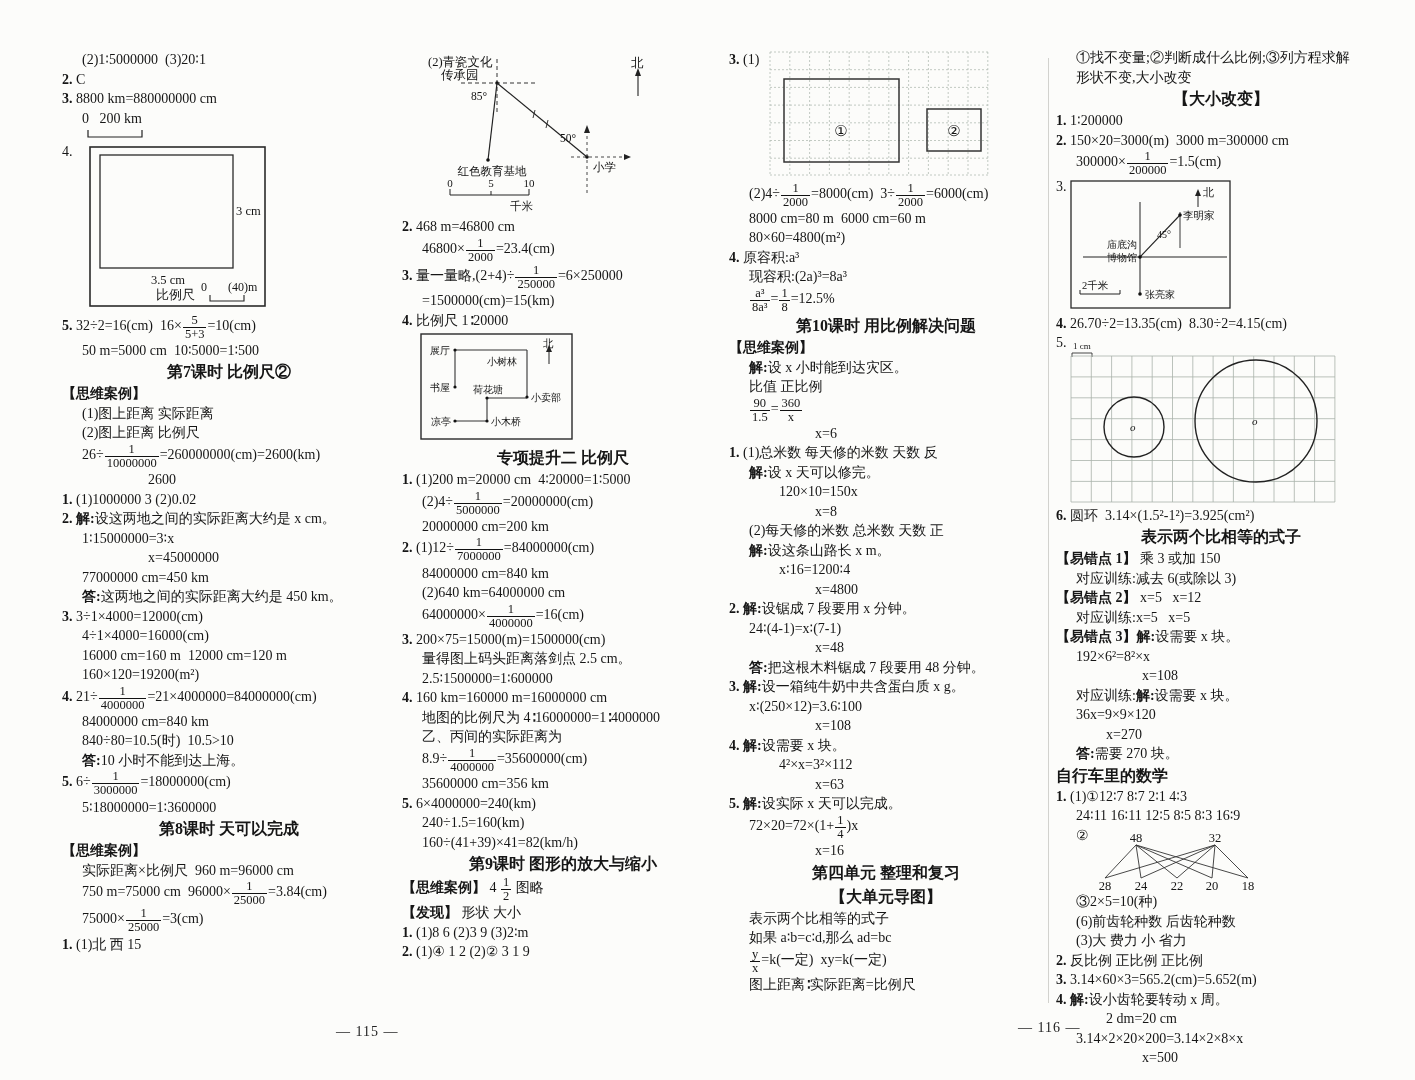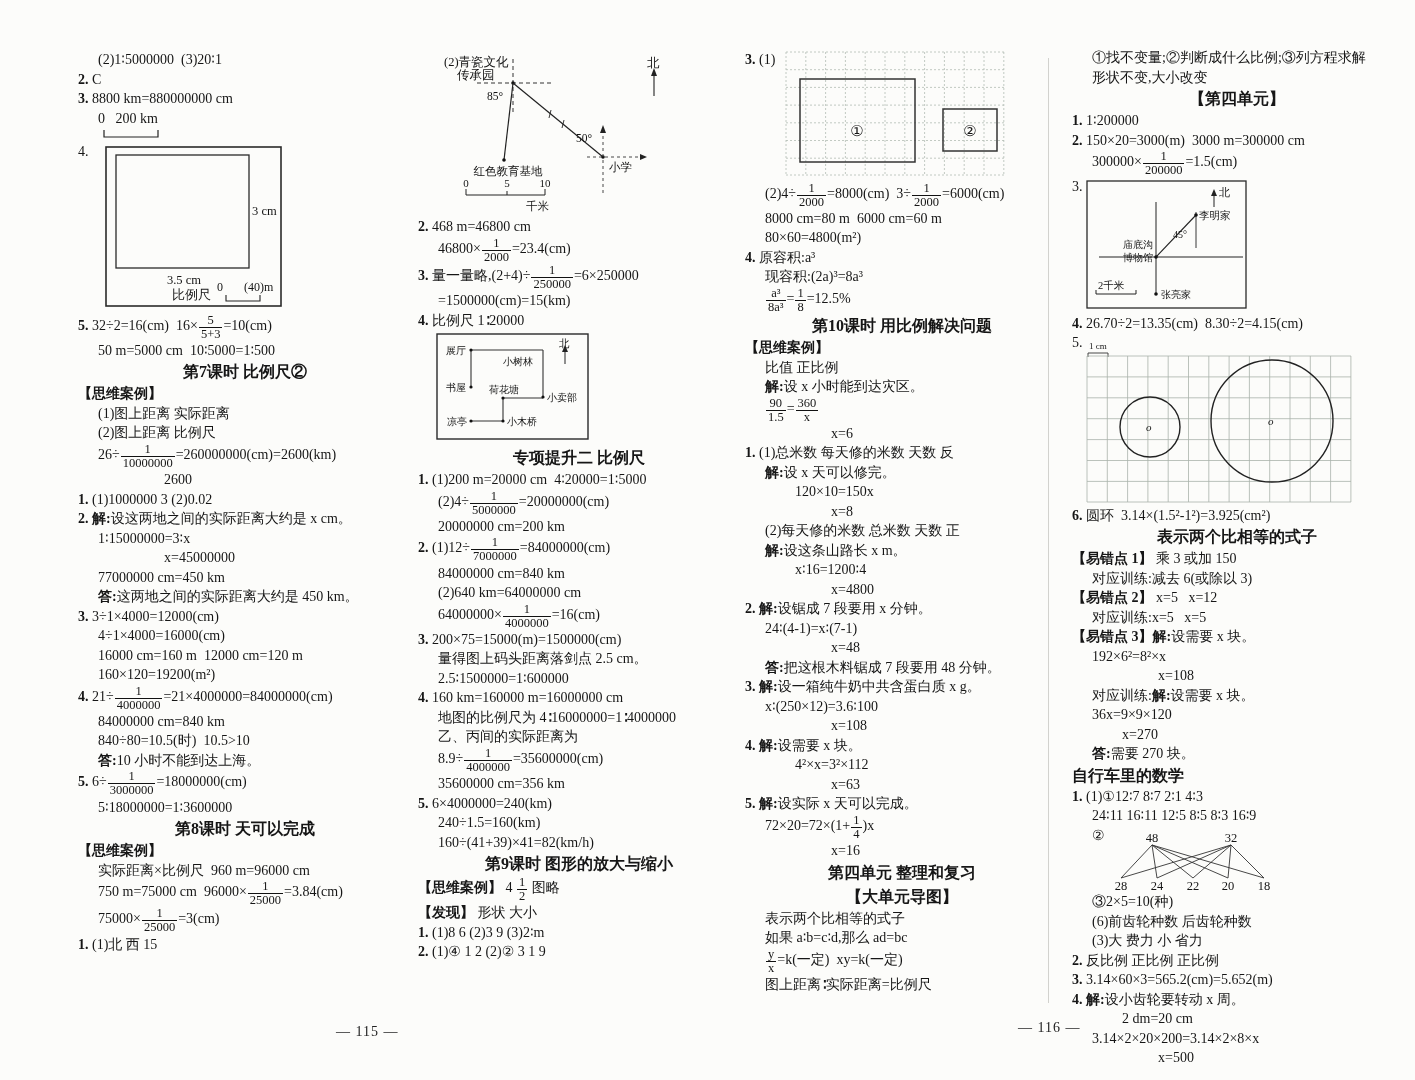--- a/index.html
+++ b/index.html
@@ -1,18 +1,18 @@
 <!DOCTYPE html>
 <html><head>
 <meta charset="utf-8">
 <style>
   html,body{margin:0;padding:0;background:#e9e9e7;}
   #page{position:relative;width:1415px;height:1080px;background:#fcfcfa;overflow:hidden;
         font-family:"Liberation Serif","DejaVu Serif",serif;font-size:14px;color:#161616;}
-  .col{position:absolute;top:50px;margin-left:16px;}
+  .col{position:absolute;top:50px;}
   #c1{left:62px;width:334px;}
   #c2{left:402px;width:322px;}
   #c3{left:729px;width:314px;}
   #c4{left:1056px;width:330px;top:48px;}
   .line{white-space:pre-wrap;line-height:19.5px;min-height:19.5px;}
   .hdr{text-align:center;font-weight:bold;font-size:16px;line-height:24px;white-space:normal;}
   .bleft{font-weight:bold;font-size:16px;line-height:23px;}
   .i1{padding-left:20px}.i2{padding-left:50px}.i3{padding-left:86px}
   .frac{display:inline-block;vertical-align:-0.65em;text-align:center;line-height:1.05;font-size:12.5px;margin:0 1px;}
   .fn{display:block;border-bottom:1.2px solid #111;padding:0 2px;}
@@ -176,22 +176,22 @@
     <text x="185" y="85" font-size="15" text-anchor="middle">②</text>
   </svg>
       <div class="line i1">(2)4÷<span class="frac"><span class="fn">1</span><span class="fd">2000</span></span>=8000(cm)  3÷<span class="frac"><span class="fn">1</span><span class="fd">2000</span></span>=6000(cm)</div>
       <div class="line i1">8000 cm=80 m  6000 cm=60 m</div>
       <div class="line i1">80×60=4800(m²)</div>
       <div class="line"><b>4.</b> 原容积:a³</div>
       <div class="line i1">现容积:(2a)³=8a³</div>
       <div class="line i1"><span class="frac"><span class="fn">a³</span><span class="fd">8a³</span></span>=<span class="frac"><span class="fn">1</span><span class="fd">8</span></span>=12.5%</div>
       <div class="line hdr">第10课时 用比例解决问题</div>
       <div class="line"><b>【思维案例】</b></div>
+      <div class="line i1"><b>解:</b>设 x 小时能到达灾区。</div>
       <div class="line i1">比值 正比例</div>
-      <div class="line i1"><b>解:</b>设 x 小时能到达灾区。</div>
       <div class="line i1"><span class="frac"><span class="fn">90</span><span class="fd">1.5</span></span>=<span class="frac"><span class="fn">360</span><span class="fd">x</span></span></div>
       <div class="line i3">x=6</div>
       <div class="line"><b>1.</b> (1)总米数 每天修的米数 天数 反</div>
       <div class="line i1"><b>解:</b>设 x 天可以修完。</div>
       <div class="line i2">120×10=150x</div>
       <div class="line i3">x=8</div>
       <div class="line i1">(2)每天修的米数 总米数 天数 正</div>
       <div class="line i1"><b>解:</b>设这条山路长 x m。</div>
       <div class="line i2">x∶16=1200∶4</div>
       <div class="line i3">x=4800</div>
@@ -211,21 +211,21 @@
       <div class="line hdr">第四单元 整理和复习</div>
       <div class="line hdr"><b>【大单元导图】</b></div>
       <div class="line i1">表示两个比相等的式子</div>
       <div class="line i1">如果 a∶b=c∶d,那么 ad=bc</div>
       <div class="line i1"><span class="frac"><span class="fn">y</span><span class="fd">x</span></span>=k(一定)  xy=k(一定)</div>
       <div class="line i1">图上距离∶实际距离=比例尺</div>
     </div>
   <div class="col" id="c4">
       <div class="line i1">①找不变量;②判断成什么比例;③列方程求解</div>
       <div class="line i1">形状不变,大小改变</div>
-      <div class="line hdr"><b>【第四单元】</b></div>
+      <div class="line hdr"><b>【大小改变】</b></div>
       <div class="line"><b>1.</b> 1∶200000</div>
       <div class="line"><b>2.</b> 150×20=3000(m)  3000 m=300000 cm</div>
       <div class="line i1">300000×<span class="frac"><span class="fn">1</span><span class="fd">200000</span></span>=1.5(cm)</div>
       <div class="line">3.</div>
       <svg class="fig fig-museum" width="162" height="130">
     <rect x="1" y="1" width="159" height="127" fill="none" stroke="#2a2a2a" stroke-width="1.3"></rect>
     <path d="M13,77 H157" stroke="#222" stroke-width="1" fill="none"></path>
     <path d="M70,22 V114" stroke="#222" stroke-width="1" fill="none"></path>
     <path d="M70,77 L110,35" stroke="#222" stroke-width="1.1" fill="none"></path>
     <path d="M110,32 V68" stroke="#222" stroke-width="0.9" fill="none"></path>

